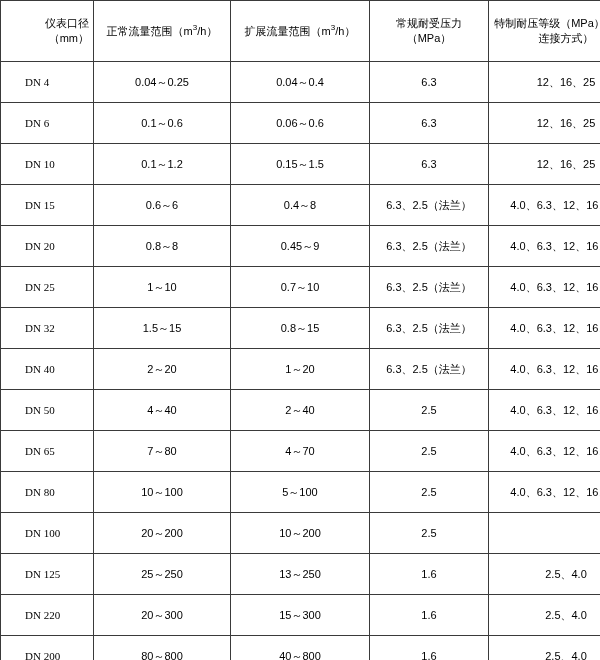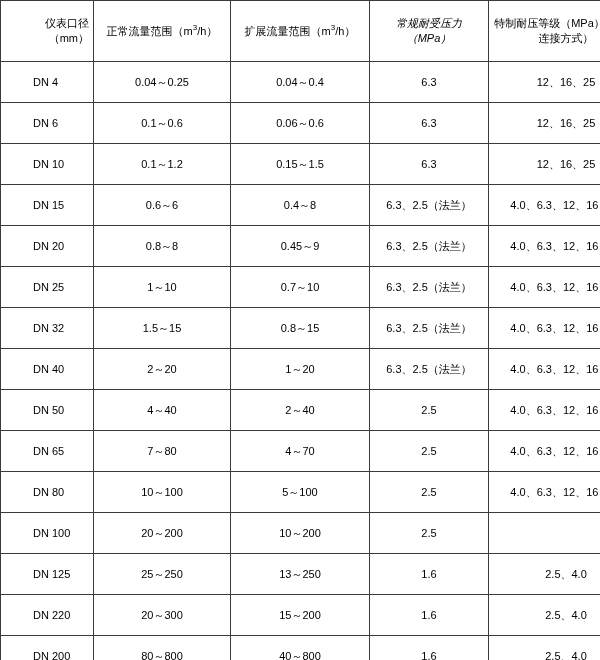--- a/index.html
+++ b/index.html
@@ -36,27 +36,28 @@
   #spec-table thead td.h-left {
     text-align: right;
     padding-left: 6px;
     margin-top: 12px;
   }
   #spec-table tbody td {
     height: 36px;
   }
   #spec-table tbody td.col-dn {
     text-align: left;
-    padding-left: 32px;
+    padding-left: 24px;
     font-size: 11px;
+    font-family: Liberation Serif, serif;
   }
   .col-w1 { width: 82px; }
   .col-w2 { width: 128px; }
   .col-w3 { width: 130px; }
-  .col-w4 { width: 110px; font-style: italic; }
+  .col-w4 { width: 110px; }
   .col-w5 { width: 146px; }
   sup {
     font-size: 8px;
     vertical-align: super;
     line-height: 0;
   }
 </style>
 </head>
 <body>
 
@@ -158,21 +159,21 @@
     <tr>
       <td class="col-dn">DN 125</td>
       <td>25～250</td>
       <td>13～250</td>
       <td>1.6</td>
       <td>2.5、4.0</td>
     </tr>
     <tr>
       <td class="col-dn">DN 220</td>
       <td>20～300</td>
-      <td>15～200</td>
+      <td>15～300</td>
       <td>1.6</td>
       <td>2.5、4.0</td>
     </tr>
     <tr>
       <td class="col-dn">DN 200</td>
       <td>80～800</td>
       <td>40～800</td>
       <td>1.6</td>
       <td>2.5、4.0</td>
     </tr>

